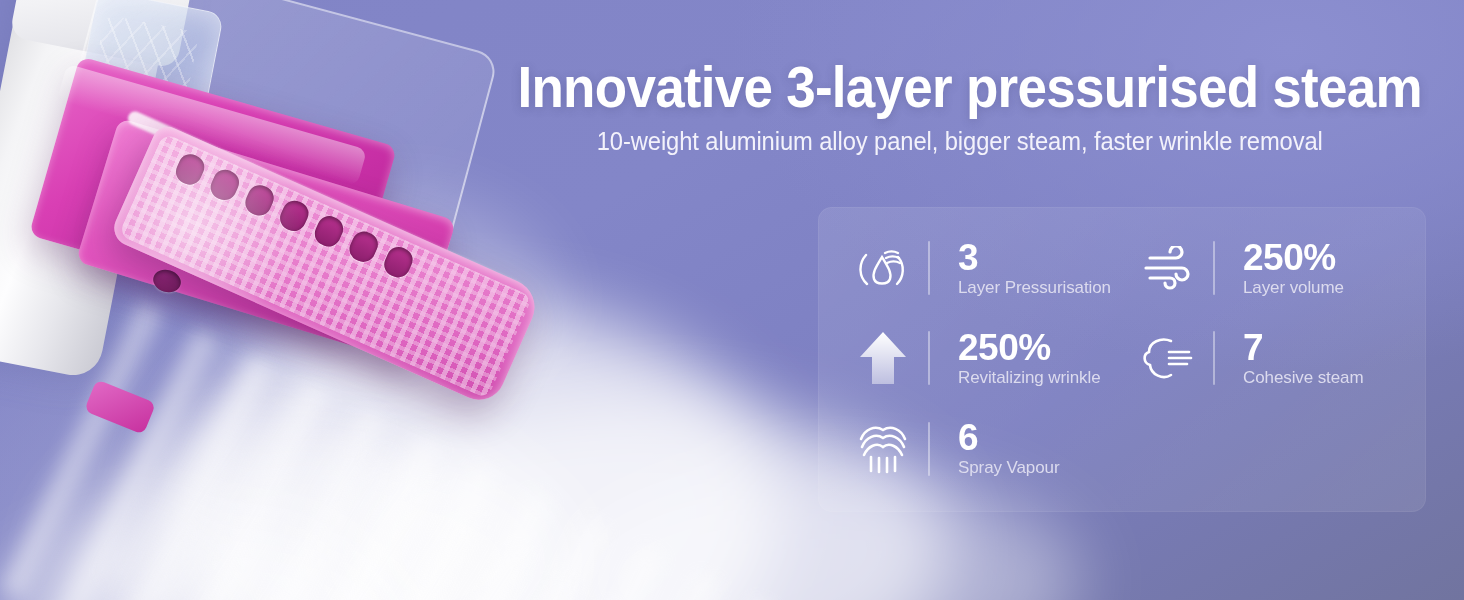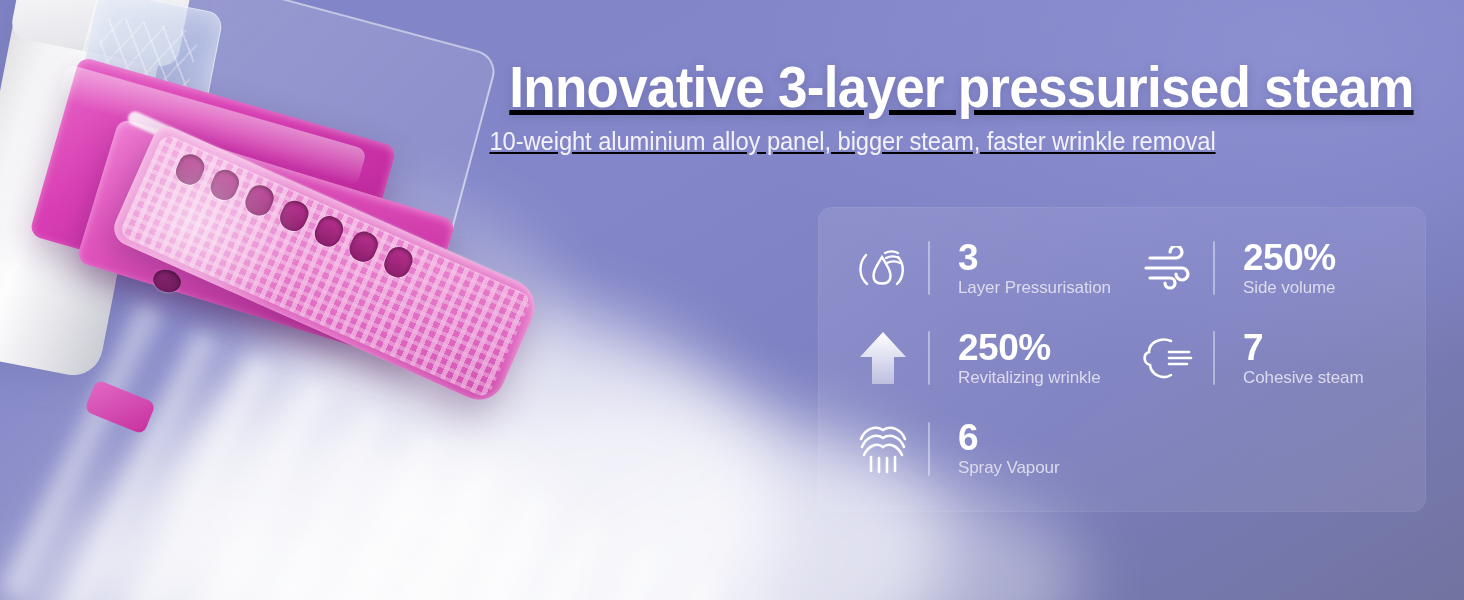--- a/index.html
+++ b/index.html
@@ -124,21 +124,21 @@
     position:absolute;left:150px;top:226px;width:430px;height:14px;transform:rotate(24deg);
     background:linear-gradient(90deg,rgba(255,255,255,.85),rgba(255,255,255,.25));
     border-radius:8px;filter:blur(1px);
   }
   .foot{
     position:absolute;left:128px;top:420px;width:64px;height:34px;transform:rotate(22deg);
     background:linear-gradient(135deg,#e169c5,#c7319f);border-radius:8px;
   }
 
   
-  .headline-wrap{position:absolute;left:440px;top:58px;width:990px;text-align:left;text-decoration:underline;}
+  .headline-wrap{position:absolute;left:440px;top:58px;width:990px;text-align:center;}
   .headline{
     margin:0;color:#ffffff;font-size:57px;line-height:1.04;font-weight:700;
     letter-spacing:-.8px;transform:scaleX(.93);transform-origin:100% 50%;
     text-shadow:0 2px 10px rgba(60,60,110,.25);
   }
   .subheadline{
     margin:10px 0 0 0;color:#f3f2fb;font-size:25px;font-weight:400;
     letter-spacing:-.1px;transform:scaleX(.95);transform-origin:100% 50%;
   }
 
@@ -242,21 +242,21 @@
       <span class="stat-icon">
         <svg width="56" height="44" viewBox="0 0 56 44" fill="none" stroke="#ffffff" stroke-width="3.2" stroke-linecap="round">
           <path d="M10 12 H36 a6 6 0 1 0 -6 -6"></path>
           <path d="M6 22 H42 a6 6 0 1 1 -6 6"></path>
           <path d="M10 32 H30 a5 5 0 1 1 -5 5"></path>
         </svg>
       </span>
       <span class="stat-divider"></span>
       <span class="stat-text">
         <span class="stat-value">250%</span>
-        <span class="stat-label">Side volume</span>
+        <span class="stat-label">Layer volume</span>
       </span>
     </div>
 
     <div class="stat">
       <span class="stat-icon">
         <svg width="52" height="58" viewBox="0 0 52 58">
           <defs>
             <linearGradient id="arrGrad" x1="0" y1="0" x2="0" y2="1">
               <stop offset="0%" class="arrow-grad-stop1"></stop>
               <stop offset="100%" class="arrow-grad-stop2"></stop>

